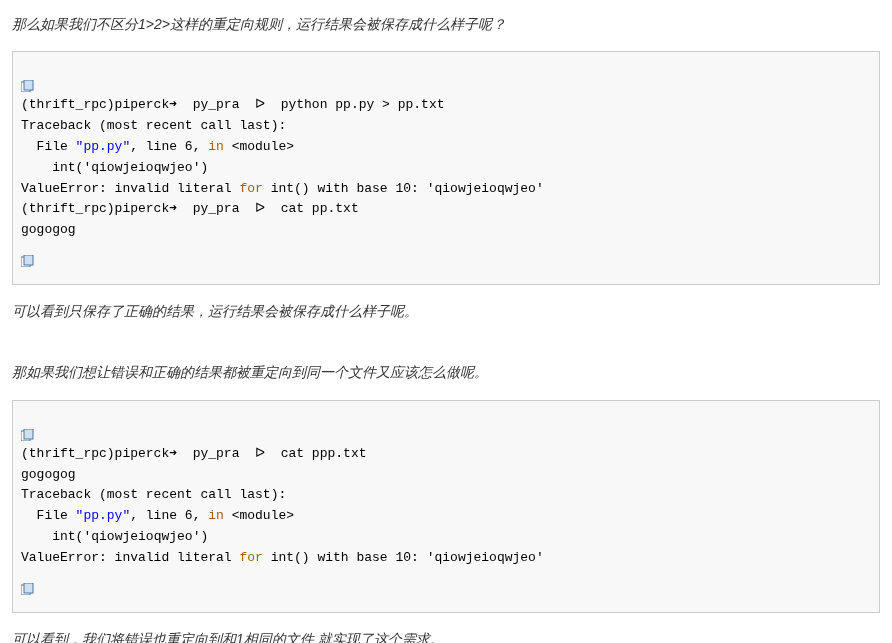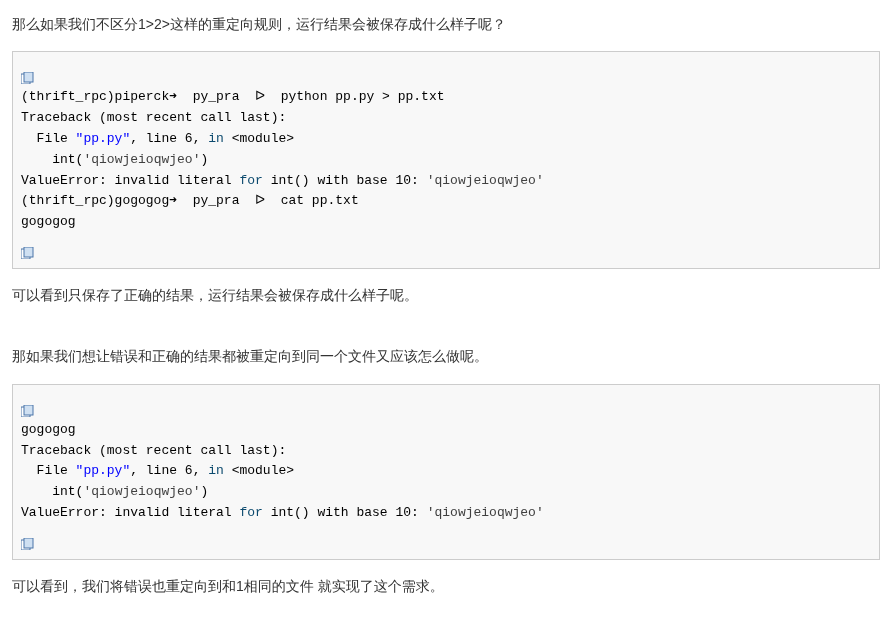--- a/index.html
+++ b/index.html
@@ -6,46 +6,47 @@
     body {
       font-family: "Microsoft YaHei", Arial, sans-serif;
       font-size: 14px;
       color: #333;
       padding: 12px;
       background: #fff;
       line-height: 1.8;
     }
     .para {
       margin-bottom: 14px;
+      font-style: italic;
     }
     .code-block {
       background: #f8f8f8;
       border: 1px solid #ccc;
       margin-bottom: 14px;
-      padding: 6px 8px;
+      padding: 14px 8px;
     }
     .copy-row {
       padding: 2px 0;
     }
     .copy-icon {
       display: inline-block;
       width: 14px;
       height: 12px;
       vertical-align: middle;
     }
     .code-line {
       font-family: "Courier New", Consolas, monospace;
       font-size: 13px;
       white-space: pre;
       line-height: 1.6;
       color: #000;
     }
     .tk-str { color: #0000ff; }
-    .tk-kw { color: #0c4a6e; }
-    .tk-str2 { color: #404040; }
+    .tk-kw { color: #a16207; }
+    .tk-str2 { color: #000000; }
     .spacer { height: 22px; }
   </style>
 </head>
 <body>
 
 <div class="para">那么如果我们不区分1&gt;2&gt;这样的重定向规则，运行结果会被保存成什么样子呢？</div>
 
 <div class="code-block">
   <div class="copy-row">
     <span class="copy-icon">
@@ -53,21 +54,21 @@
           <rect x="0" y="2" width="9" height="10" fill="#fff" stroke="#4a74a8" stroke-width="1"></rect>
           <rect x="3" y="0" width="9" height="10" fill="#cfe0f2" stroke="#4a74a8" stroke-width="1"></rect>
         </svg>
     </span>
   </div>
   <div class="code-line"><span>(thrift_rpc)piperck➜  py_pra  ᐅ  python pp.py &gt; pp.txt</span></div>
   <div class="code-line"><span>Traceback (most recent call last):</span></div>
   <div class="code-line"><span>  File </span><span class="tk-str">"pp.py"</span><span>, line 6, </span><span class="tk-kw">in</span><span> &lt;module&gt;</span></div>
   <div class="code-line"><span>    int(</span><span class="tk-str2">'qiowjeioqwjeo'</span><span>)</span></div>
   <div class="code-line"><span>ValueError: invalid literal </span><span class="tk-kw">for</span><span> int() with base 10: </span><span class="tk-str2">'qiowjeioqwjeo'</span></div>
-  <div class="code-line"><span>(thrift_rpc)gogogog➜  py_pra  ᐅ  cat pp.txt</span></div>
+  <div class="code-line"><span>(thrift_rpc)piperck➜  py_pra  ᐅ  cat pp.txt</span></div>
   <div class="code-line"><span>gogogog</span></div>
   <div class="copy-row">
     <span class="copy-icon">
       <svg viewBox="0 0 14 12">
           <rect x="0" y="2" width="9" height="10" fill="#fff" stroke="#4a74a8" stroke-width="1"></rect>
           <rect x="3" y="0" width="9" height="10" fill="#cfe0f2" stroke="#4a74a8" stroke-width="1"></rect>
         </svg>
     </span>
   </div>
 </div>
@@ -80,20 +81,21 @@
 
 <div class="code-block">
   <div class="copy-row">
     <span class="copy-icon">
       <svg viewBox="0 0 14 12">
           <rect x="0" y="2" width="9" height="10" fill="#fff" stroke="#4a74a8" stroke-width="1"></rect>
           <rect x="3" y="0" width="9" height="10" fill="#cfe0f2" stroke="#4a74a8" stroke-width="1"></rect>
         </svg>
     </span>
   </div>
+  <div class="code-line"><span>(thrift_rpc)piperck➜  py_pra  ᐅ  cat ppp.txt</span></div>
   <div class="code-line"><span>gogogog</span></div>
   <div class="code-line"><span>Traceback (most recent call last):</span></div>
   <div class="code-line"><span>  File </span><span class="tk-str">"pp.py"</span><span>, line 6, </span><span class="tk-kw">in</span><span> &lt;module&gt;</span></div>
   <div class="code-line"><span>    int(</span><span class="tk-str2">'qiowjeioqwjeo'</span><span>)</span></div>
   <div class="code-line"><span>ValueError: invalid literal </span><span class="tk-kw">for</span><span> int() with base 10: </span><span class="tk-str2">'qiowjeioqwjeo'</span></div>
   <div class="copy-row">
     <span class="copy-icon">
       <svg viewBox="0 0 14 12">
           <rect x="0" y="2" width="9" height="10" fill="#fff" stroke="#4a74a8" stroke-width="1"></rect>
           <rect x="3" y="0" width="9" height="10" fill="#cfe0f2" stroke="#4a74a8" stroke-width="1"></rect>

